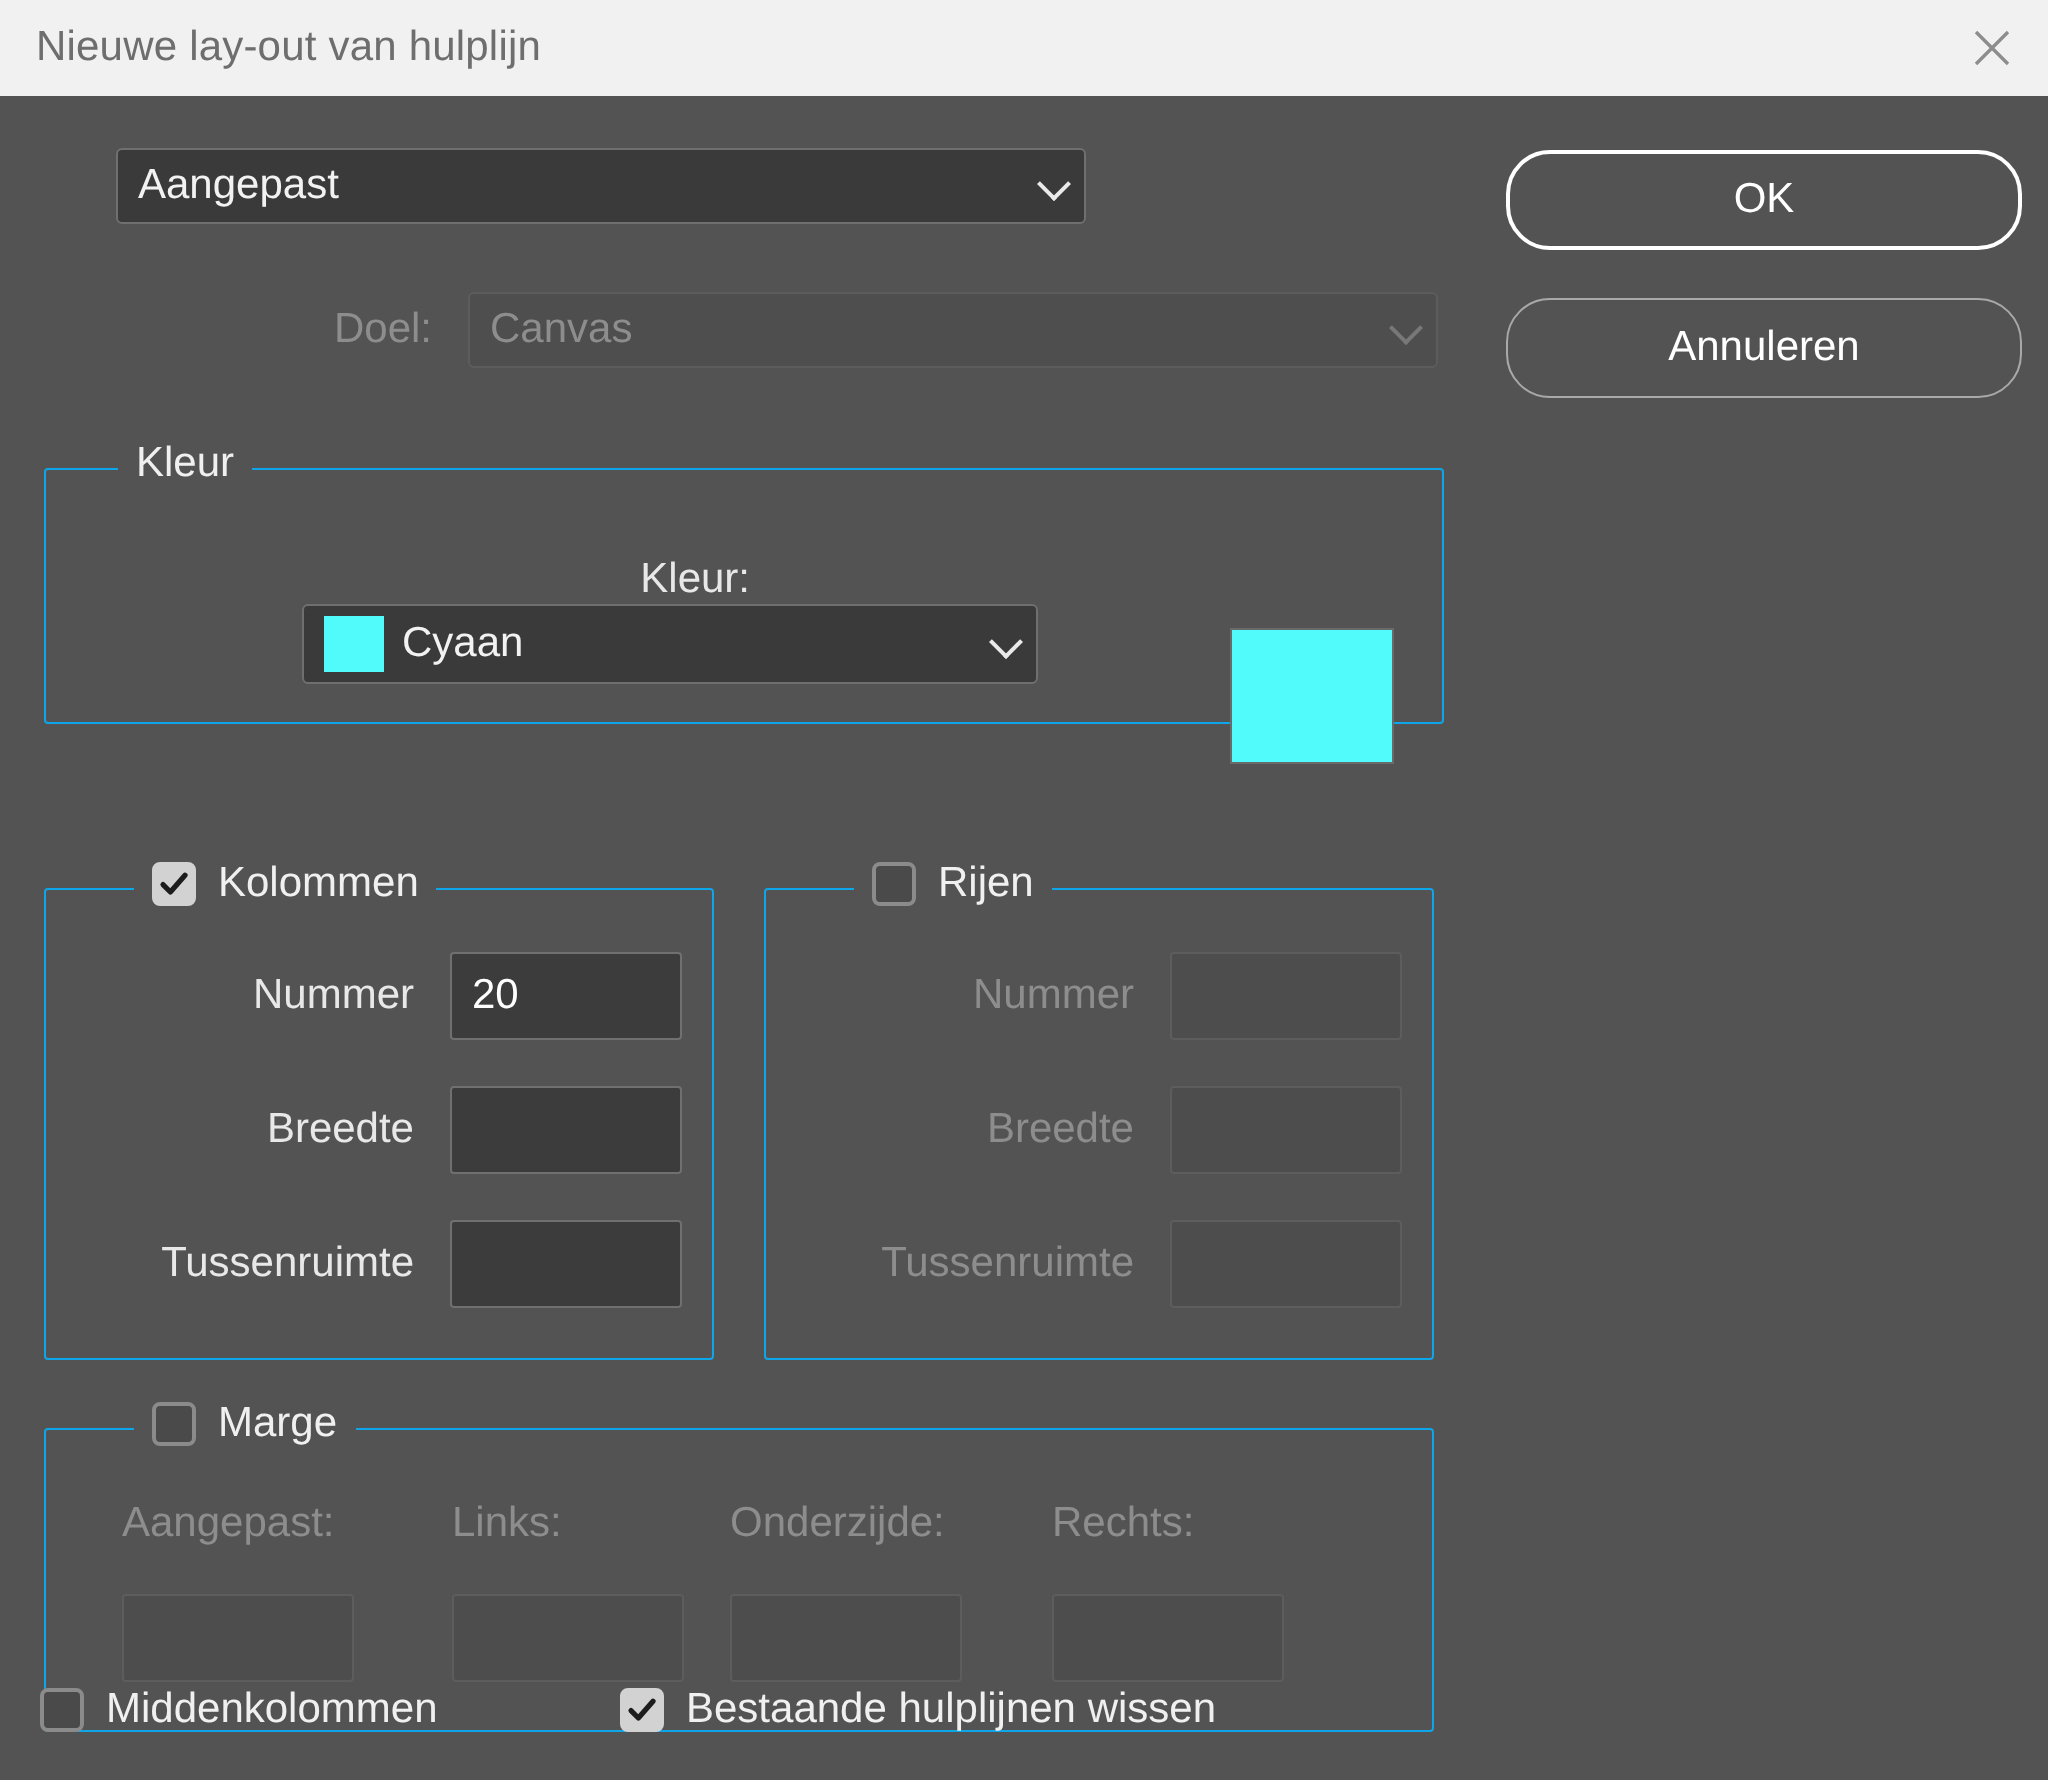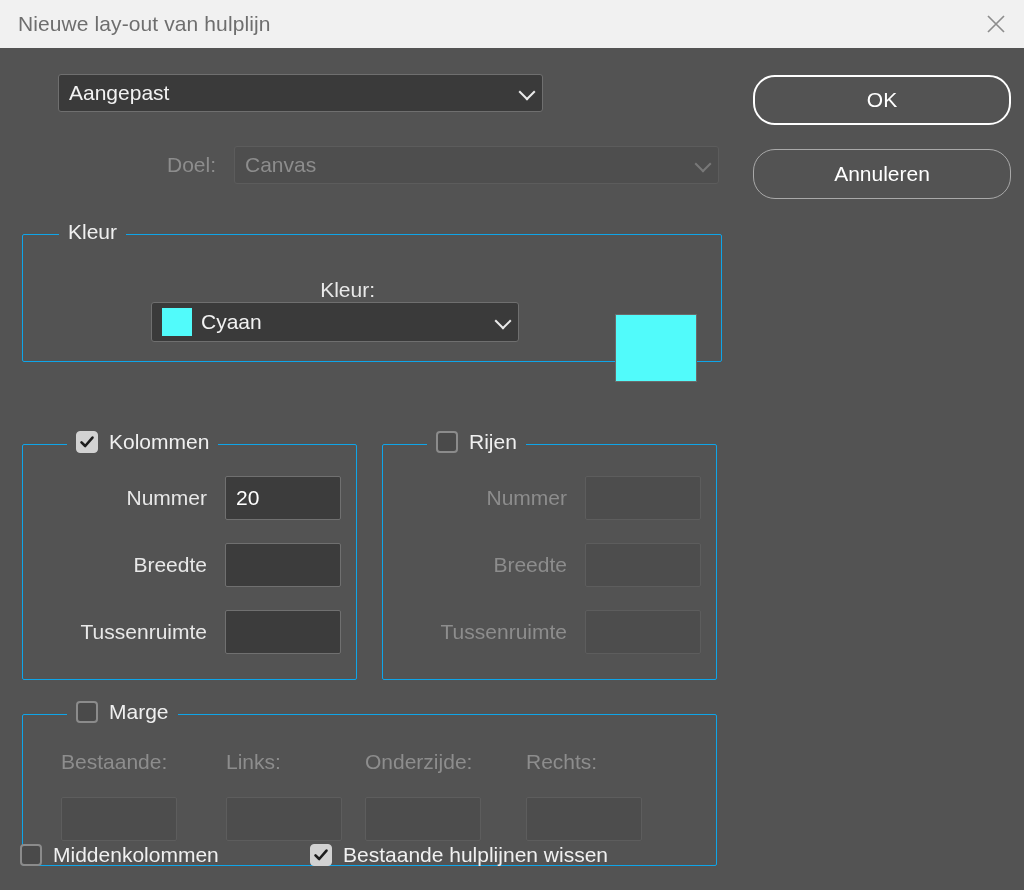--- a/index.html
+++ b/index.html
@@ -272,21 +272,21 @@
   </div>
 
   <div class="group" style="left:22px; top:666px; width:695px; height:152px;">
     <div class="group-legend" style="left:44px;">
       <span class="cb off">
         
       </span>
       <span class="cb-label">Marge</span>
     </div>
 
-    <div class="lbl dim" style="position:absolute; left:38px; top:35px;">Bestaande:</div>
+    <div class="lbl dim" style="position:absolute; left:38px; top:35px;">Aangepast:</div>
     <div class="lbl dim" style="position:absolute; left:203px; top:35px;">Links:</div>
     <div class="lbl dim" style="position:absolute; left:342px; top:35px;">Onderzijde:</div>
     <div class="lbl dim" style="position:absolute; left:503px; top:35px;">Rechts:</div>
 
     <div class="field disabled" style="position:absolute; left:38px; top:82px; width:116px;">
       <span></span>
     </div>
     <div class="field disabled" style="position:absolute; left:203px; top:82px; width:116px;">
       <span></span>
     </div>

